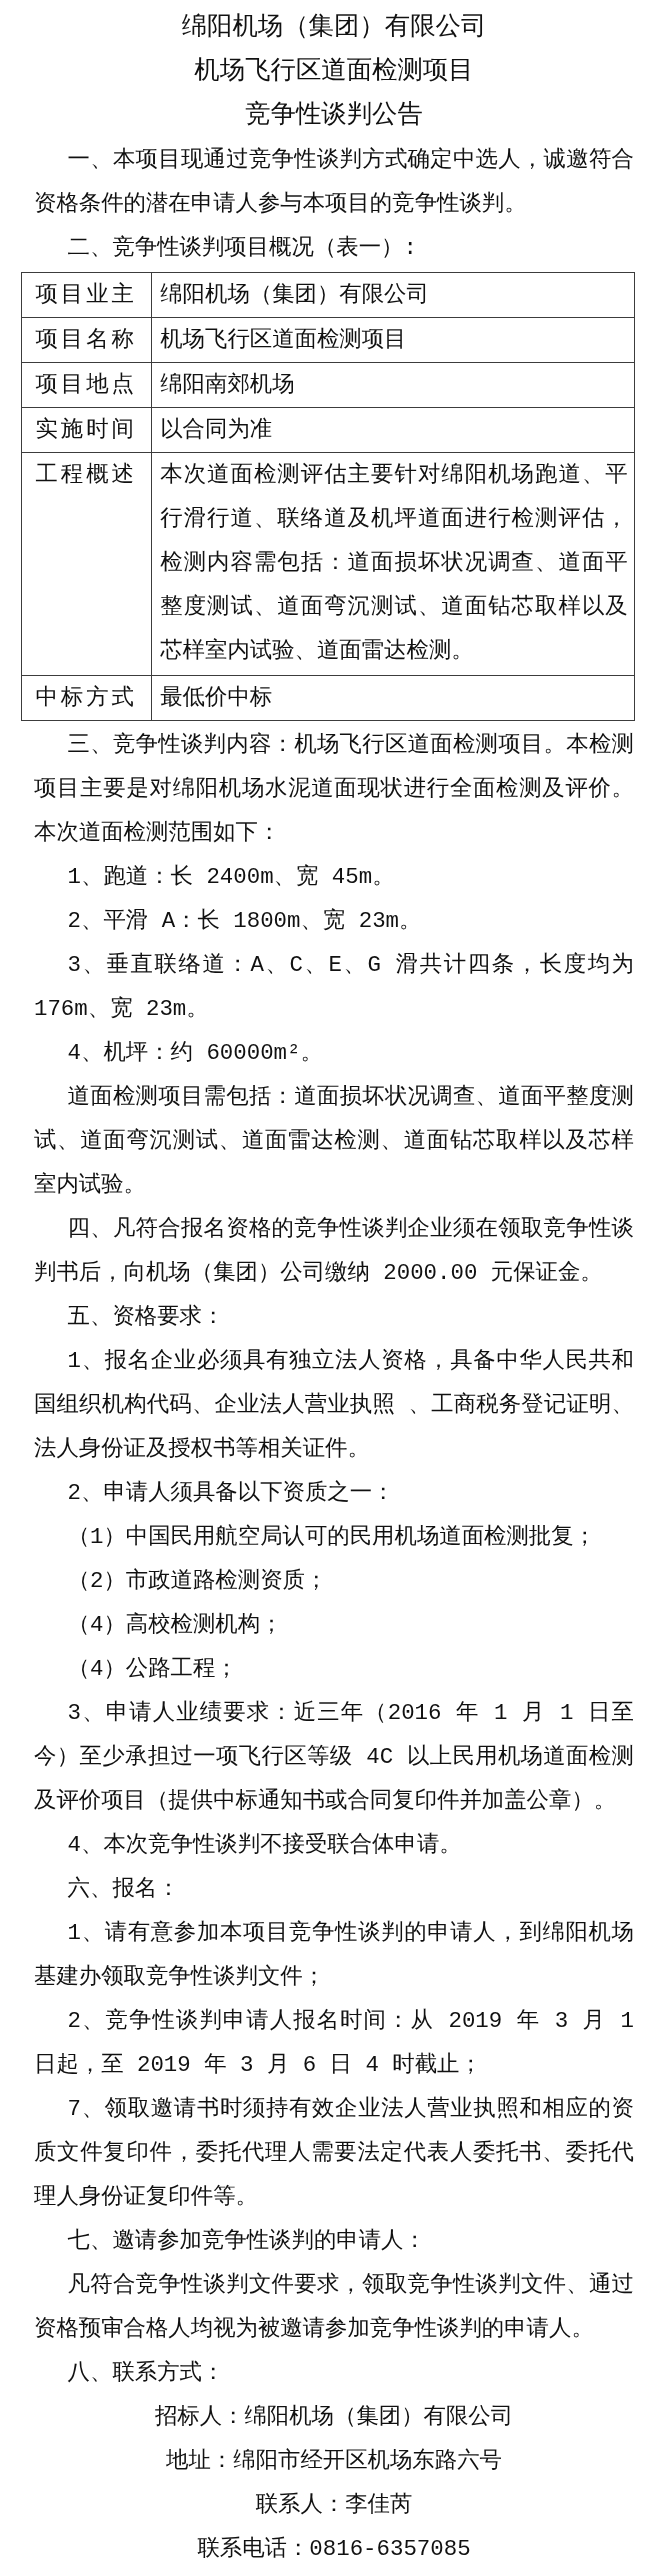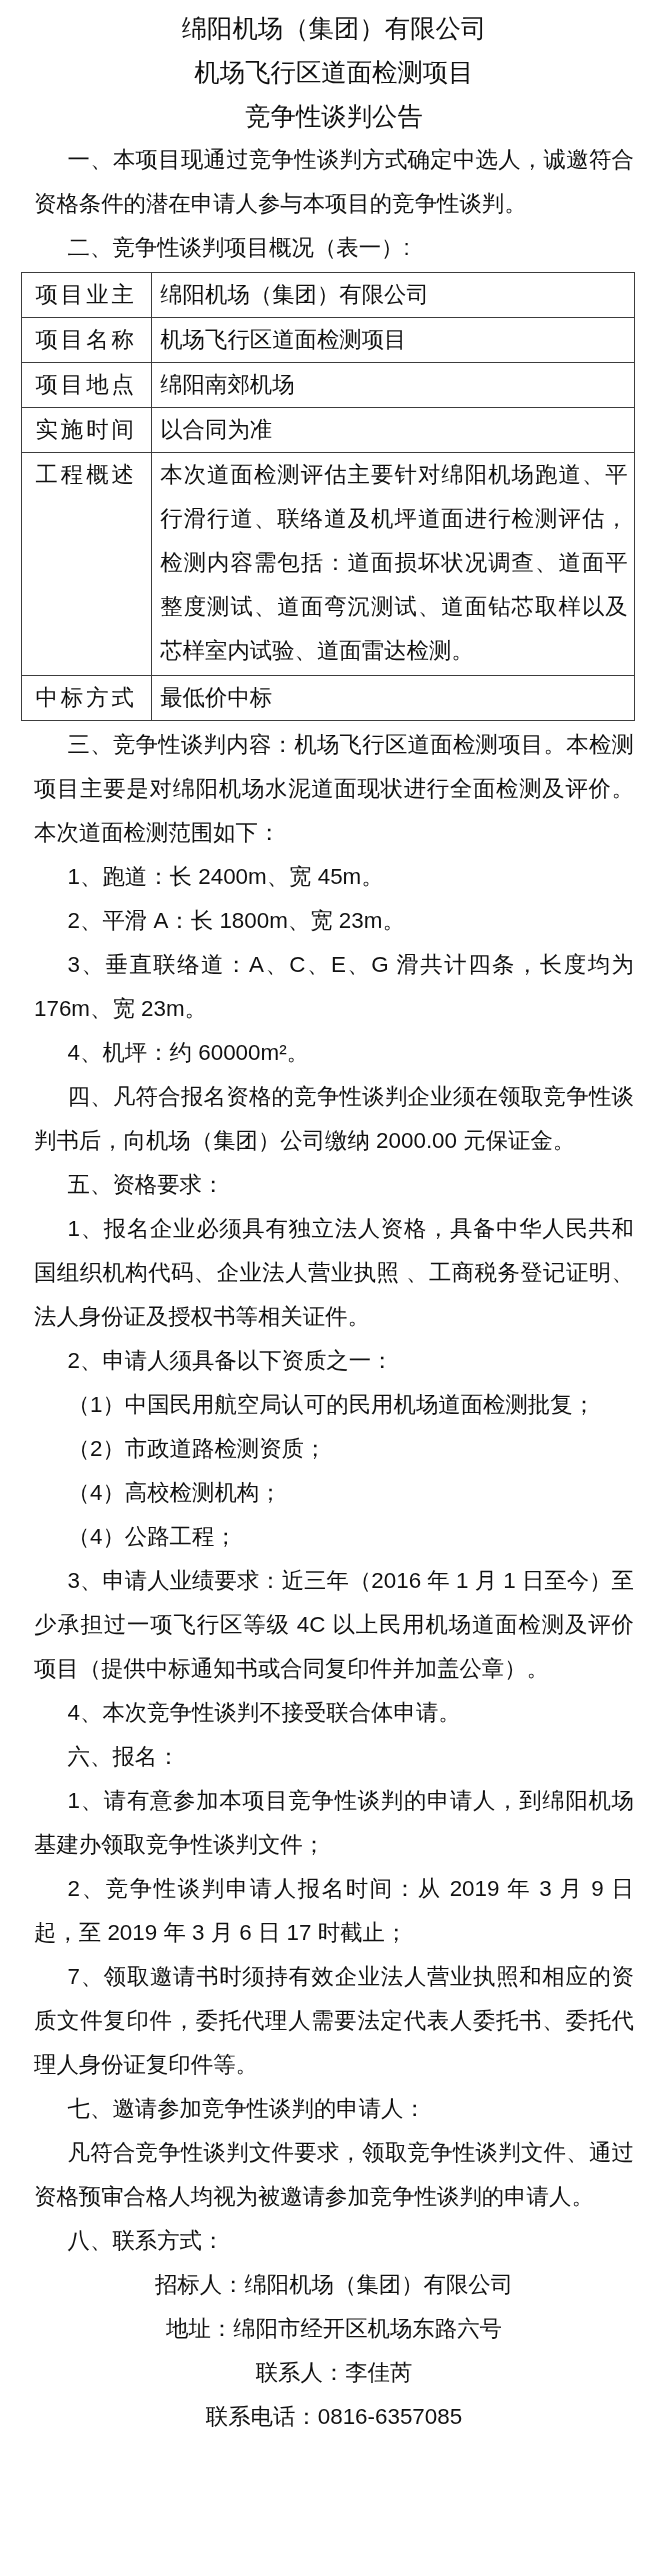--- a/index.html
+++ b/index.html
@@ -3,21 +3,21 @@
 <meta charset="utf-8">
 <style>
   html,body{margin:0;padding:0;background:#ffffff;}
   .page{
     position:relative;
     width:665px;
     height:2576px;
     box-sizing:border-box;
     background:#ffffff;
     color:#111111;
-    font-family:Liberation Sans, sans-serif;
+    font-family:Liberation Mono, monospace;
     font-size:22.4px;
     line-height:44px;
     padding:6px 31px 0 34px;
     overflow:hidden;
   }
   .title{
     text-align:center;
     font-size:25.4px;
     line-height:44px;
     white-space:nowrap;
@@ -99,33 +99,34 @@
       <td class="val">最低价中标</td>
     </tr>
   </tbody>
     </table>
 
   <p class="para">三、竞争性谈判内容：机场飞行区道面检测项目。本检测项目主要是对绵阳机场水泥道面现状进行全面检测及评价。本次道面检测范围如下：</p>
   <p class="para">1、跑道：长 2400m、宽 45m。</p>
   <p class="para">2、平滑 A：长 1800m、宽 23m。</p>
   <p class="para">3、垂直联络道：A、C、E、G 滑共计四条，长度均为 176m、宽 23m。</p>
   <p class="para">4、机坪：约 60000m²。</p>
+  <p class="para">道面检测项目需包括：道面损坏状况调查、道面平整度测试、道面弯沉测试、道面雷达检测、道面钻芯取样以及芯样室内试验。</p>
   <p class="para">四、凡符合报名资格的竞争性谈判企业须在领取竞争性谈判书后，向机场（集团）公司缴纳 2000.00 元保证金。</p>
   <p class="para">五、资格要求：</p>
   <p class="para">1、报名企业必须具有独立法人资格，具备中华人民共和国组织机构代码、企业法人营业执照 、工商税务登记证明、法人身份证及授权书等相关证件。</p>
   <p class="para">2、申请人须具备以下资质之一：</p>
   <p class="para">（1）中国民用航空局认可的民用机场道面检测批复；</p>
   <p class="para">（2）市政道路检测资质；</p>
   <p class="para">（4）高校检测机构；</p>
   <p class="para">（4）公路工程；</p>
   <p class="para">3、申请人业绩要求：近三年（2016 年 1 月 1 日至今）至少承担过一项飞行区等级 4C 以上民用机场道面检测及评价项目（提供中标通知书或合同复印件并加盖公章）。</p>
   <p class="para">4、本次竞争性谈判不接受联合体申请。</p>
   <p class="para">六、报名：</p>
   <p class="para">1、请有意参加本项目竞争性谈判的申请人，到绵阳机场基建办领取竞争性谈判文件；</p>
-  <p class="para">2、竞争性谈判申请人报名时间：从 2019 年 3 月 9 日起，至 2019 年 3 月 6 日 17 时截止；</p>
+  <p class="para">2、竞争性谈判申请人报名时间：从 2019 年 3 月 1 日起，至 2019 年 3 月 6 日 4 时截止；</p>
   <p class="para">7、领取邀请书时须持有效企业法人营业执照和相应的资质文件复印件，委托代理人需要法定代表人委托书、委托代理人身份证复印件等。</p>
   <p class="para">七、邀请参加竞争性谈判的申请人：</p>
   <p class="para">凡符合竞争性谈判文件要求，领取竞争性谈判文件、通过资格预审合格人均视为被邀请参加竞争性谈判的申请人。</p>
   <p class="para">八、联系方式：</p>
 
   <p class="para flush">招标人：绵阳机场（集团）有限公司</p>
   <p class="para flush">地址：绵阳市经开区机场东路六号</p>
   <p class="para flush">联系人：李佳芮</p>
   <p class="para flush">联系电话：0816-6357085</p>
 

